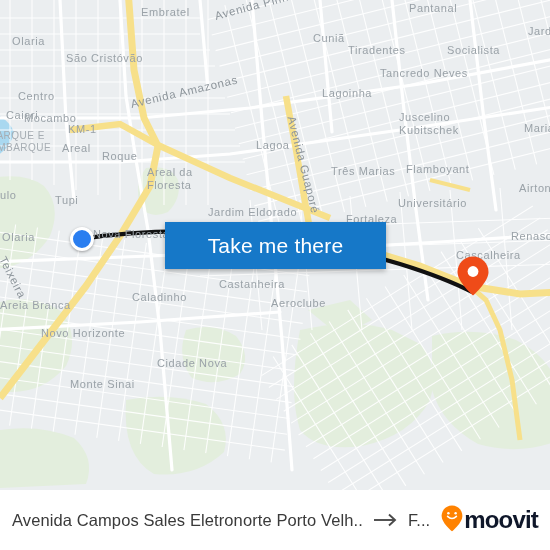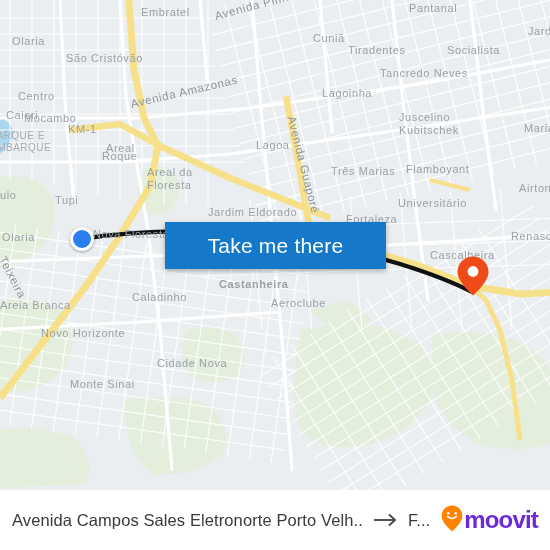--- a/index.html
+++ b/index.html
@@ -88,21 +88,21 @@
     white-space: nowrap; overflow: hidden;
     letter-spacing: .1px;
   }
   .arrow-ico { margin: 0 9px 0 10px; flex: 0 0 auto; display:flex; align-items:center; }
   .route-dest {
     font-size: 16.5px; color: #3a3a3a; white-space: nowrap;
     flex: 0 0 auto;
   }
   .moovit { display: flex; align-items: center; margin-left: 11px; flex: 0 0 auto; }
   .moovit-word {
-    font-size: 24px; font-weight: bold; color: #6d28d9;
+    font-size: 24px; font-weight: bold; color: #0f172a;
     letter-spacing: -0.8px; margin-left: 1px;
   }
 </style>
 </head>
 <body>
 
 <div id="root">
 
   <div class="map">
 
@@ -304,37 +304,37 @@
         <div class="lbl" style="left: 68px; top: 79px; margin-top: 44px;">KM-1</div>
         <div class="lbl" style="left: 322px; top: 87px;">Lagoinha</div>
         <div class="lbl" style="left: 18px; top: 90px;">Centro</div>
         <div class="lbl" style="left: 24px; top: 112px;">Mocambo</div>
         <div class="lbl two" style="left: 399px; top: 111px;">Juscelino
 Kubitschek</div>
         <div class="lbl" style="left: 524px; top: 122px;">Maria</div>
         <div class="lbl" style="left: 256px; top: 139px;">Lagoa</div>
         <div class="lbl two pk" style="left: -10px; top: 130px;">PARQUE E
 EMBARQUE</div>
-        <div class="lbl" style="left: 62px; top: 142px; margin-left: 44px;">Areal</div>
+        <div class="lbl" style="left: 62px; top: 142px;">Areal</div>
         <div class="lbl" style="left: 331px; top: 165px;">Três Marias</div>
         <div class="lbl" style="left: 406px; top: 163px;">Flamboyant</div>
         <div class="lbl" style="left: 102px; top: 150px;">Roque</div>
         <div class="lbl two" style="left: 147px; top: 166px;">Areal da
 Floresta</div>
         <div class="lbl" style="left: 519px; top: 182px;">Airton</div>
         <div class="lbl" style="left: 0px; top: 189px;">ulo</div>
         <div class="lbl" style="left: 55px; top: 194px;">Tupi</div>
         <div class="lbl" style="left: 398px; top: 197px;">Universitário</div>
         <div class="lbl" style="left: 208px; top: 206px;">Jardim Eldorado</div>
         <div class="lbl" style="left: 346px; top: 213px;">Fortaleza</div>
         <div class="lbl" style="left: 2px; top: 231px;">Olaria</div>
         <div class="lbl" style="left: 93px; top: 228px;">Nova Floresta</div>
         <div class="lbl" style="left: 511px; top: 230px;">Renascer</div>
-        <div class="lbl" style="left: 390px; top: 249px; padding-left: 40px;">Cascalheira</div>
-        <div class="lbl" style="left: 219px; top: 278px; font-weight: bold;">Castanheira</div>
+        <div class="lbl" style="left: 416px; top: 249px; padding-left: 40px;">Cascalheira</div>
+        <div class="lbl" style="left: 219px; top: 278px;">Castanheira</div>
         <div class="lbl" style="left: 0px; top: 299px;">Areia Branca</div>
         <div class="lbl" style="left: 132px; top: 291px;">Caladinho</div>
         <div class="lbl" style="left: 271px; top: 297px;">Aeroclube</div>
         <div class="lbl" style="left: 41px; top: 327px;">Novo Horizonte</div>
         <div class="lbl" style="left: 157px; top: 357px;">Cidade Nova</div>
         <div class="lbl" style="left: 70px; top: 378px;">Monte Sinai</div>
       </div>
 
     <div id="roadlabels">
         <div class="lbl road" style="left: 215px; top: 10px; transform: rotate(-15deg);">Avenida Pinheiro Machado</div>

